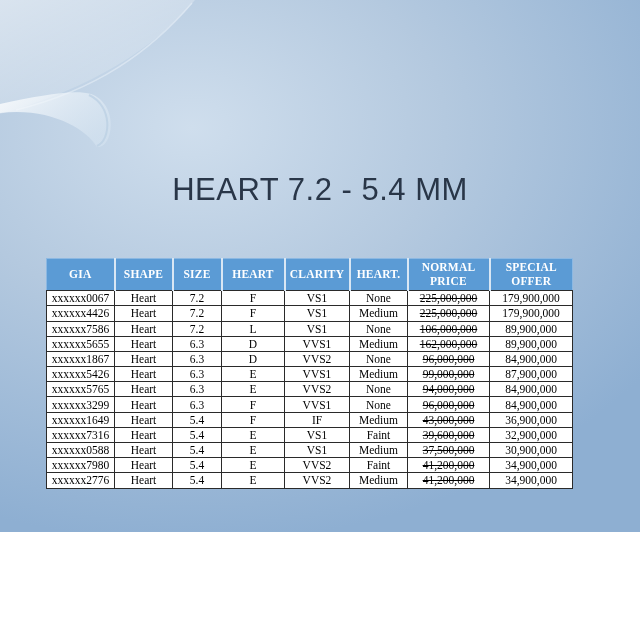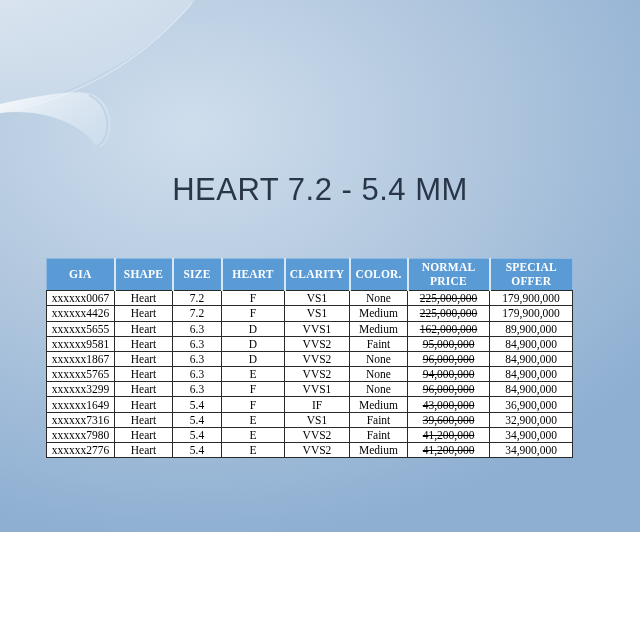--- a/index.html
+++ b/index.html
@@ -73,21 +73,21 @@
       <col style="width:82px">
         <col style="width:83px">
     </colgroup>
     <thead>
       <tr>
         <th>GIA</th>
         <th>SHAPE</th>
         <th>SIZE</th>
         <th>HEART</th>
         <th>CLARITY</th>
-        <th>COLOR.</th>
+        <th>HEART.</th>
         <th>NORMAL PRICE</th>
         <th>SPECIAL OFFER</th>
       </tr>
     </thead>
     <tbody>
         <tr>
           <td>xxxxxx0067</td>
           <td>Heart</td>
           <td>7.2</td>
           <td>F</td>
@@ -100,48 +100,58 @@
           <td>xxxxxx4426</td>
           <td>Heart</td>
           <td>7.2</td>
           <td>F</td>
           <td>VS1</td>
           <td>Medium</td>
           <td class="strike">225,000,000</td>
           <td>179,900,000</td>
         </tr>
         <tr>
+          <td>xxxxxx7586</td>
+          <td>Heart</td>
+          <td>7.2</td>
+          <td>L</td>
+          <td>VS1</td>
+          <td>None</td>
+          <td class="strike">106,000,000</td>
+          <td>89,900,000</td>
+        </tr>
+        <tr>
           <td>xxxxxx5655</td>
           <td>Heart</td>
           <td>6.3</td>
           <td>D</td>
           <td>VVS1</td>
           <td>Medium</td>
           <td class="strike">162,000,000</td>
           <td>89,900,000</td>
         </tr>
         <tr>
-          <td>xxxxxx9581</td>
-          <td>Heart</td>
-          <td>6.3</td>
-          <td>D</td>
-          <td>VVS2</td>
-          <td>Faint</td>
-          <td class="strike">95,000,000</td>
-          <td>84,900,000</td>
-        </tr>
-        <tr>
           <td>xxxxxx1867</td>
           <td>Heart</td>
           <td>6.3</td>
           <td>D</td>
           <td>VVS2</td>
           <td>None</td>
           <td class="strike">96,000,000</td>
           <td>84,900,000</td>
+        </tr>
+        <tr>
+          <td>xxxxxx5426</td>
+          <td>Heart</td>
+          <td>6.3</td>
+          <td>E</td>
+          <td>VVS1</td>
+          <td>Medium</td>
+          <td class="strike">99,000,000</td>
+          <td>87,900,000</td>
         </tr>
         <tr>
           <td>xxxxxx5765</td>
           <td>Heart</td>
           <td>6.3</td>
           <td>E</td>
           <td>VVS2</td>
           <td>None</td>
           <td class="strike">94,000,000</td>
           <td>84,900,000</td>
@@ -170,20 +180,30 @@
           <td>xxxxxx7316</td>
           <td>Heart</td>
           <td>5.4</td>
           <td>E</td>
           <td>VS1</td>
           <td>Faint</td>
           <td class="strike">39,600,000</td>
           <td>32,900,000</td>
         </tr>
         <tr>
+          <td>xxxxxx0588</td>
+          <td>Heart</td>
+          <td>5.4</td>
+          <td>E</td>
+          <td>VS1</td>
+          <td>Medium</td>
+          <td class="strike">37,500,000</td>
+          <td>30,900,000</td>
+        </tr>
+        <tr>
           <td>xxxxxx7980</td>
           <td>Heart</td>
           <td>5.4</td>
           <td>E</td>
           <td>VVS2</td>
           <td>Faint</td>
           <td class="strike">41,200,000</td>
           <td>34,900,000</td>
         </tr>
         <tr>

